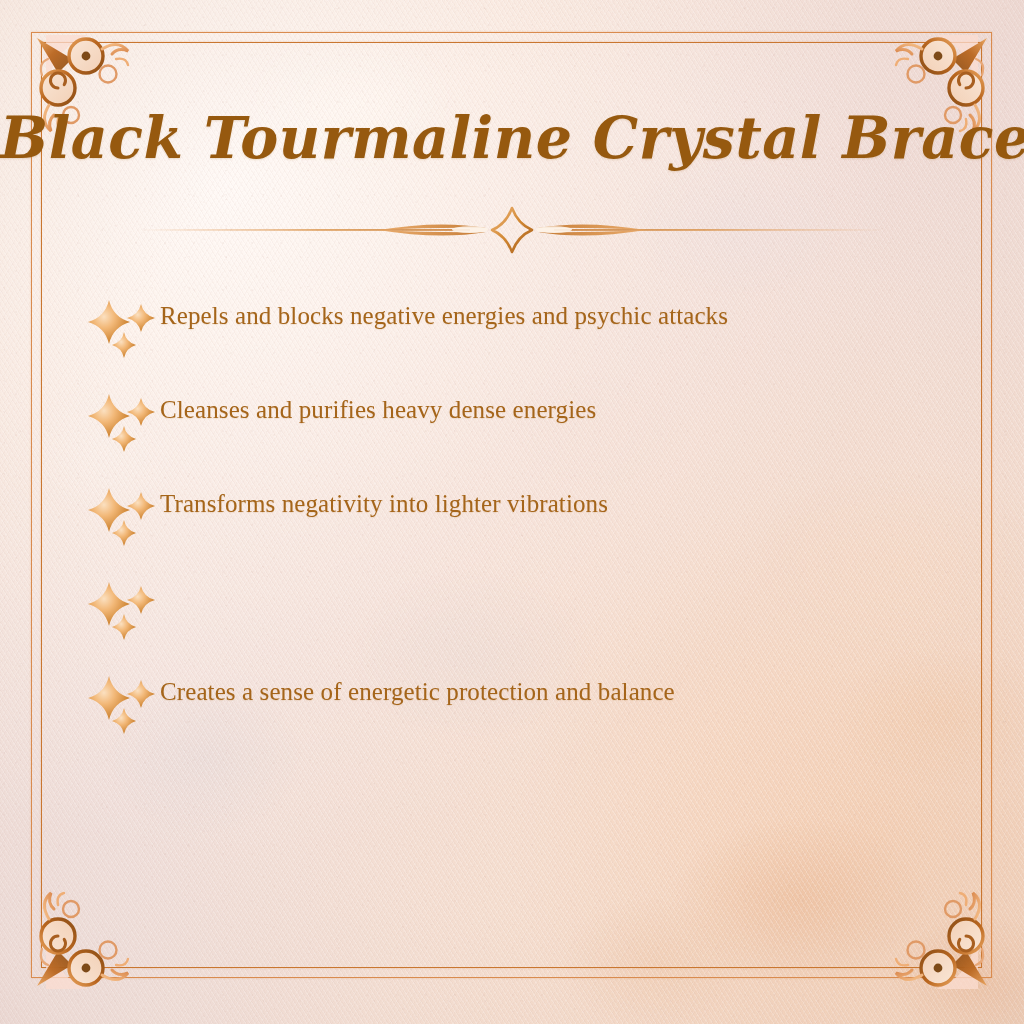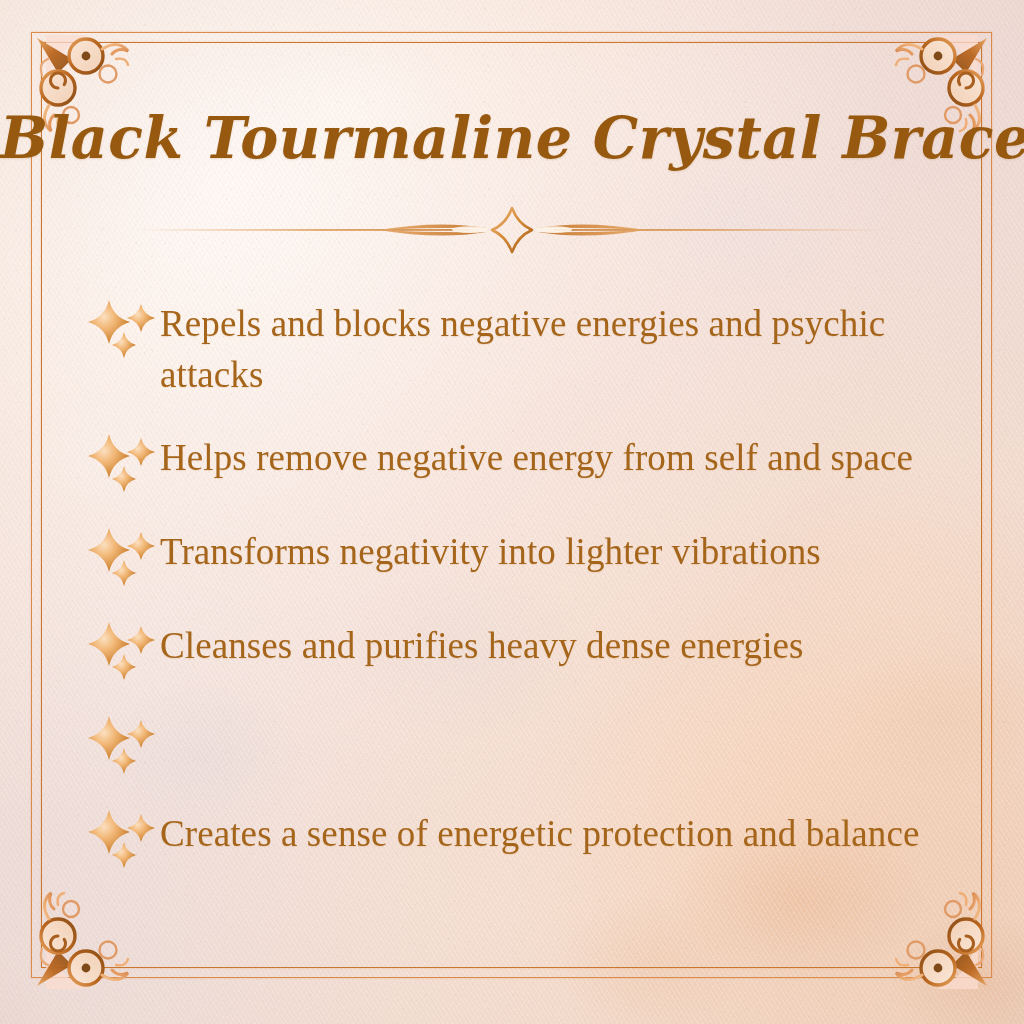--- a/index.html
+++ b/index.html
@@ -168,21 +168,21 @@
   .sparkle {
     flex: 0 0 auto;
     width: 74px;
     height: 62px;
     margin-top: 2px;
   }
 
   .bullet-text {
     flex: 1 1 auto;
     font-family: "Liberation Serif", "DejaVu Serif", serif;
-    font-size: 37px;
+    font-size: 25px;
     line-height: 1.37;
     color: #a5651a;
     letter-spacing: 0.1px;
     padding-top: 3px;
     text-shadow: 0 1px 1px rgba(165,101,26,0.13);
   }
 </style>
 </head>
 <body>
 
@@ -353,29 +353,30 @@
             </radialGradient>
           </defs>
           <path d="M23 2 Q27 19 44 24 Q27 29 23 46 Q19 29 2 24 Q19 19 23 2 Z" fill="url(#spk)"></path>
           <path d="M55 6 Q57.6 17 69 20 Q57.6 23 55 34 Q52.4 23 41 20 Q52.4 17 55 6 Z" fill="url(#spk)"></path>
           <path d="M38 34 Q40 44 50 47 Q40 50 38 60 Q36 50 26 47 Q36 44 38 34 Z" fill="url(#spk)"></path>
         </svg>
       </div>
       <div class="bullet-text">Repels and blocks negative energies and psychic attacks</div>
     </div>
 
+
     <div class="bullet-row">
       <div class="sparkle">
         <svg viewBox="0 0 74 62" width="74" height="62" aria-hidden="true">
           <path d="M23 2 Q27 19 44 24 Q27 29 23 46 Q19 29 2 24 Q19 19 23 2 Z" fill="url(#spk)"></path>
           <path d="M55 6 Q57.6 17 69 20 Q57.6 23 55 34 Q52.4 23 41 20 Q52.4 17 55 6 Z" fill="url(#spk)"></path>
           <path d="M38 34 Q40 44 50 47 Q40 50 38 60 Q36 50 26 47 Q36 44 38 34 Z" fill="url(#spk)"></path>
         </svg>
       </div>
-      <div class="bullet-text">Helps remove negative energy from self and space</div>
+      <div class="bullet-text">Cleanses and purifies heavy dense energies</div>
     </div>
 
     <div class="bullet-row">
       <div class="sparkle">
         <svg viewBox="0 0 74 62" width="74" height="62" aria-hidden="true">
           <path d="M23 2 Q27 19 44 24 Q27 29 23 46 Q19 29 2 24 Q19 19 23 2 Z" fill="url(#spk)"></path>
           <path d="M55 6 Q57.6 17 69 20 Q57.6 23 55 34 Q52.4 23 41 20 Q52.4 17 55 6 Z" fill="url(#spk)"></path>
           <path d="M38 34 Q40 44 50 47 Q40 50 38 60 Q36 50 26 47 Q36 44 38 34 Z" fill="url(#spk)"></path>
         </svg>
       </div>
@@ -383,31 +384,20 @@
     </div>
 
     <div class="bullet-row">
       <div class="sparkle">
         <svg viewBox="0 0 74 62" width="74" height="62" aria-hidden="true">
           <path d="M23 2 Q27 19 44 24 Q27 29 23 46 Q19 29 2 24 Q19 19 23 2 Z" fill="url(#spk)"></path>
           <path d="M55 6 Q57.6 17 69 20 Q57.6 23 55 34 Q52.4 23 41 20 Q52.4 17 55 6 Z" fill="url(#spk)"></path>
           <path d="M38 34 Q40 44 50 47 Q40 50 38 60 Q36 50 26 47 Q36 44 38 34 Z" fill="url(#spk)"></path>
         </svg>
       </div>
-      <div class="bullet-text">Cleanses and purifies heavy dense energies</div>
-    </div>
-
-    <div class="bullet-row">
-      <div class="sparkle">
-        <svg viewBox="0 0 74 62" width="74" height="62" aria-hidden="true">
-          <path d="M23 2 Q27 19 44 24 Q27 29 23 46 Q19 29 2 24 Q19 19 23 2 Z" fill="url(#spk)"></path>
-          <path d="M55 6 Q57.6 17 69 20 Q57.6 23 55 34 Q52.4 23 41 20 Q52.4 17 55 6 Z" fill="url(#spk)"></path>
-          <path d="M38 34 Q40 44 50 47 Q40 50 38 60 Q36 50 26 47 Q36 44 38 34 Z" fill="url(#spk)"></path>
-        </svg>
-      </div>
     </div>
 
     <div class="bullet-row">
       <div class="sparkle">
         <svg viewBox="0 0 74 62" width="74" height="62" aria-hidden="true">
           <path d="M23 2 Q27 19 44 24 Q27 29 23 46 Q19 29 2 24 Q19 19 23 2 Z" fill="url(#spk)"></path>
           <path d="M55 6 Q57.6 17 69 20 Q57.6 23 55 34 Q52.4 23 41 20 Q52.4 17 55 6 Z" fill="url(#spk)"></path>
           <path d="M38 34 Q40 44 50 47 Q40 50 38 60 Q36 50 26 47 Q36 44 38 34 Z" fill="url(#spk)"></path>
         </svg>
       </div>

